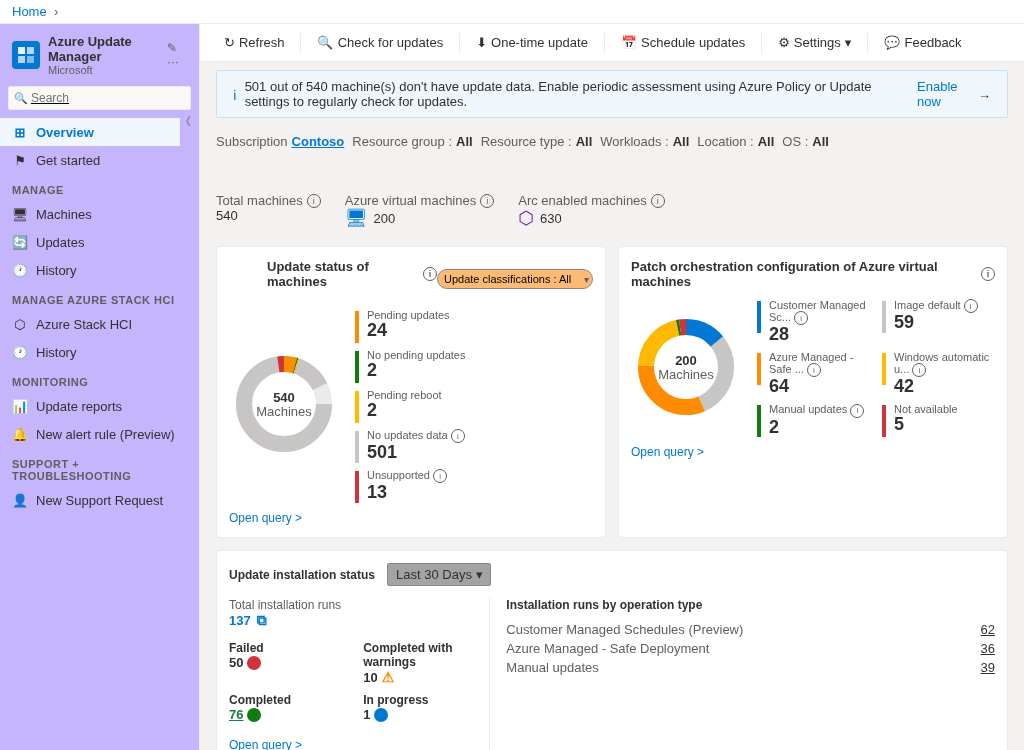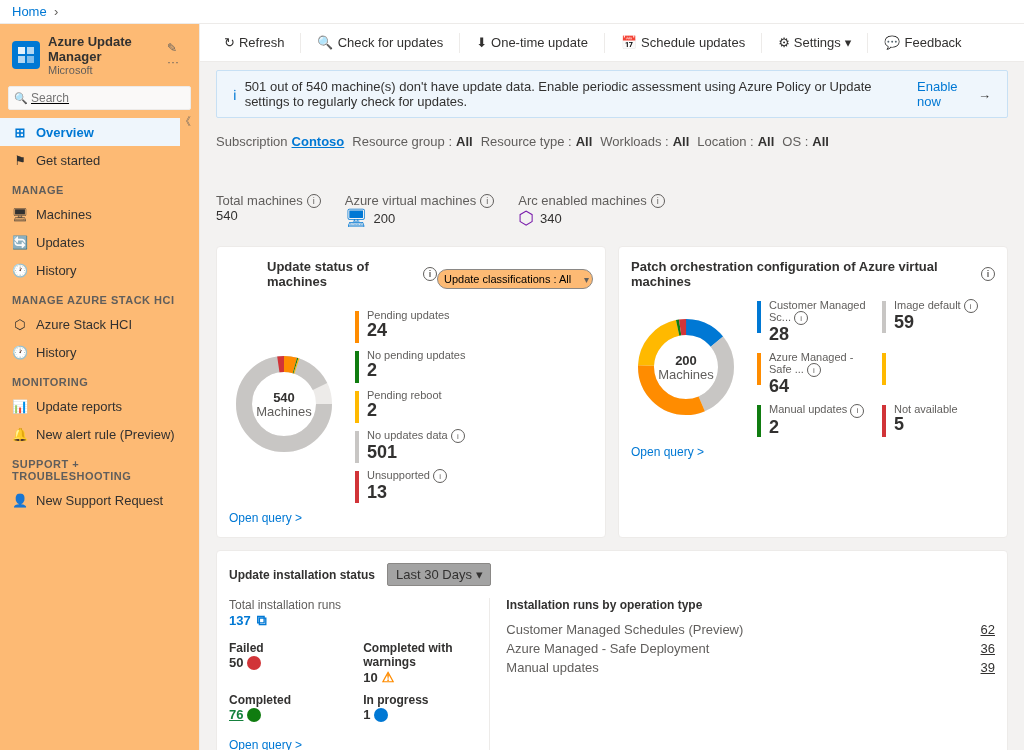--- a/index.html
+++ b/index.html
@@ -8,21 +8,21 @@
     .app-container { display: flex; flex-direction: column; height: 750px; overflow: hidden; }
     
     
     .breadcrumb { padding: 4px 12px; font-size: 12px; color: #0078d4; background: #fff; border-bottom: 1px solid #edebe9; }
     .breadcrumb span { color: #605e5c; margin: 0 4px; }
     
     
     .main-layout { display: flex; flex: 1; overflow: hidden; }
     
     
-    .sidebar { width: 200px; background: #fdba74; border-right: 1px solid #edebe9; overflow-y: auto; flex-shrink: 0; }
+    .sidebar { width: 200px; background: #c4b5fd; border-right: 1px solid #edebe9; overflow-y: auto; flex-shrink: 0; }
     .sidebar-header { display: flex; align-items: center; padding: 10px 12px 6px; gap: 8px; }
     .sidebar-logo { width: 28px; height: 28px; background: #0078d4; border-radius: 4px; display: flex; align-items: center; justify-content: center; flex-shrink: 0; }
     .sidebar-logo svg { width: 18px; height: 18px; }
     .sidebar-title { font-size: 13px; font-weight: 600; color: #323130; }
     .sidebar-subtitle { font-size: 11px; color: #605e5c; }
     .sidebar-edit-icon { margin-left: auto; color: #605e5c; font-size: 12px; }
     
     .sidebar-search { padding: 4px 8px; }
     .sidebar-search input { width: 100%; border: 1px solid #edebe9; border-radius: 2px; padding: 4px 4px; font-size: 12px; background: #faf9f8; text-decoration: underline; }
     .collapse-btn { float: right; background: none; border: none; cursor: pointer; color: #605e5c; font-size: 11px; margin-top: 4px; }
@@ -313,21 +313,21 @@
               <span>200</span>
             </div>
           </div>
           <div class="metric-item">
             <div class="metric-label">
               <span>Arc enabled machines</span>
               <span class="info-icon">i</span>
             </div>
             <div class="metric-value">
               <span class="vm-icon arc-icon">⬡</span>
-              <span>340</span>
+              <span>630</span>
             </div>
           </div>
         </div>
 
         <div class="cards-row">
 
           <div class="card">
             <div class="card-title-row">
               <div class="card-title">
                 <span>Update status of machines</span>
@@ -442,20 +442,24 @@
                 </div>
                 <div class="legend-item">
                   <div class="legend-bar" style="background:#ff8c00;"></div>
                   <div class="legend-content">
                     <span class="legend-label">Azure Managed - Safe ... <span class="info-icon" style="font-size:8px;">i</span></span>
                     <span class="legend-value">64</span>
                   </div>
                 </div>
                 <div class="legend-item">
                   <div class="legend-bar" style="background:#ffb900;"></div>
+                  <div class="legend-content">
+                    <span class="legend-label">Windows automatic u... <span class="info-icon" style="font-size:8px;">i</span></span>
+                    <span class="legend-value">42</span>
+                  </div>
                 </div>
                 <div class="legend-item">
                   <div class="legend-bar" style="background:#107c10;"></div>
                   <div class="legend-content">
                     <span class="legend-label">Manual updates <span class="info-icon" style="font-size:8px;">i</span></span>
                     <span class="legend-value">2</span>
                   </div>
                 </div>
                 <div class="legend-item">
                   <div class="legend-bar" style="background:#d13438;"></div>

